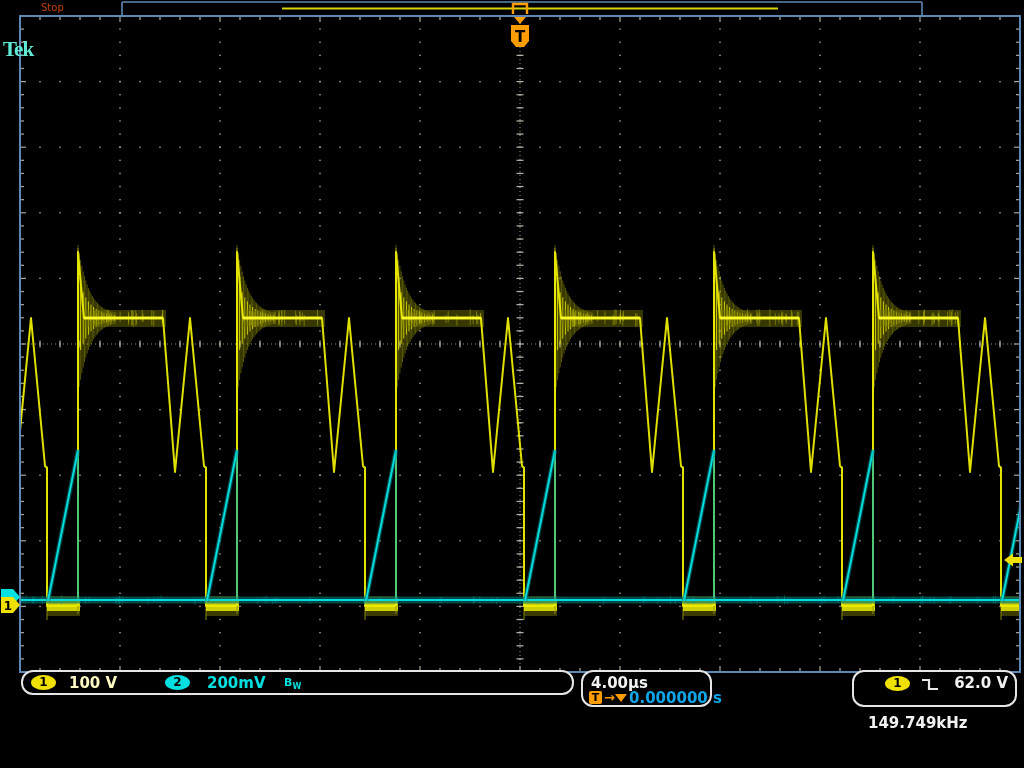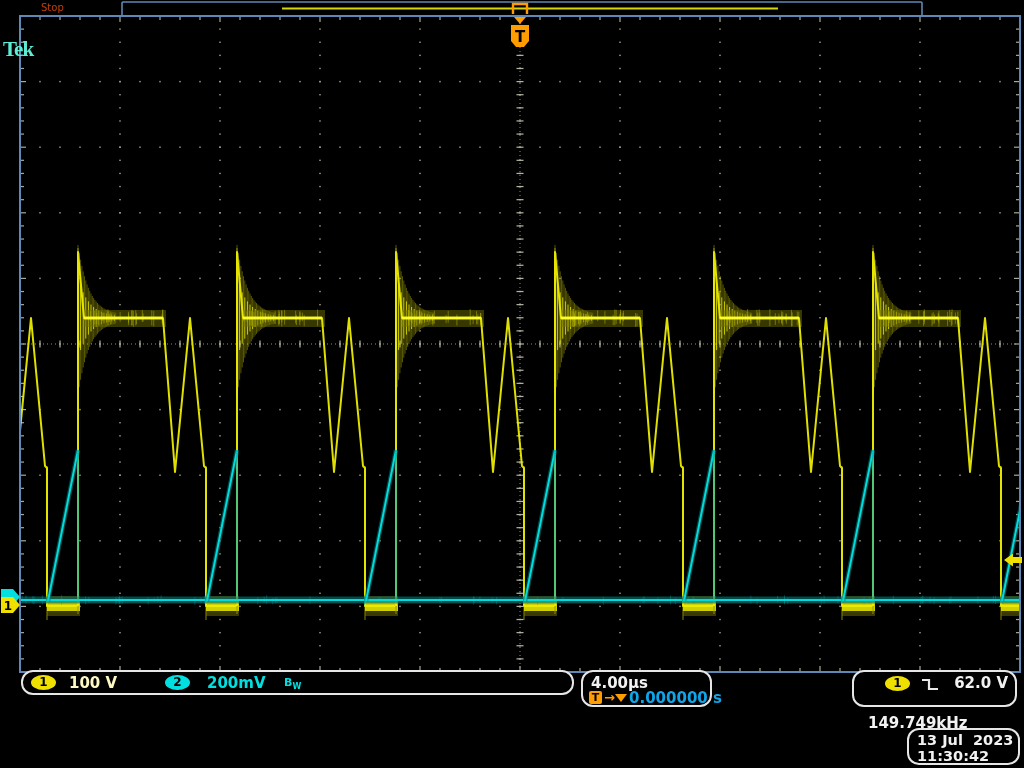--- a/index.html
+++ b/index.html
@@ -2365,17 +2365,13 @@
 
   <div class="rbox" style="left:852px;top:670px;width:165px;height:37px;">
     <div class="oval" style="left:31px;top:4px;background:#f0e000;">1</div>
     <svg class="slope" style="left:66px;top:5px;" width="20" height="15">
       <path d="M2,3 H9 V12 H18" stroke="#e8e8e8" stroke-width="2.2" fill="none"></path>
     </svg>
     <div class="wlab" style="right:7px;top:2px;">62.0 V</div>
     <div class="wlab" style="left:14px;top:22px;margin-top:20px;">149.749kHz</div>
   </div>
 
-  <div class="rbox" style="left:907px;top:728px;width:113px;height:37px;">
-    <div class="wlab" style="left:8px;top:2px;font-size:14.5px;">13 Jul  2023</div>
-    <div class="wlab" style="left:8px;top:18px;font-size:14.5px;">11:30:42</div>
-  </div>
 </div>
 
 </body></html>

